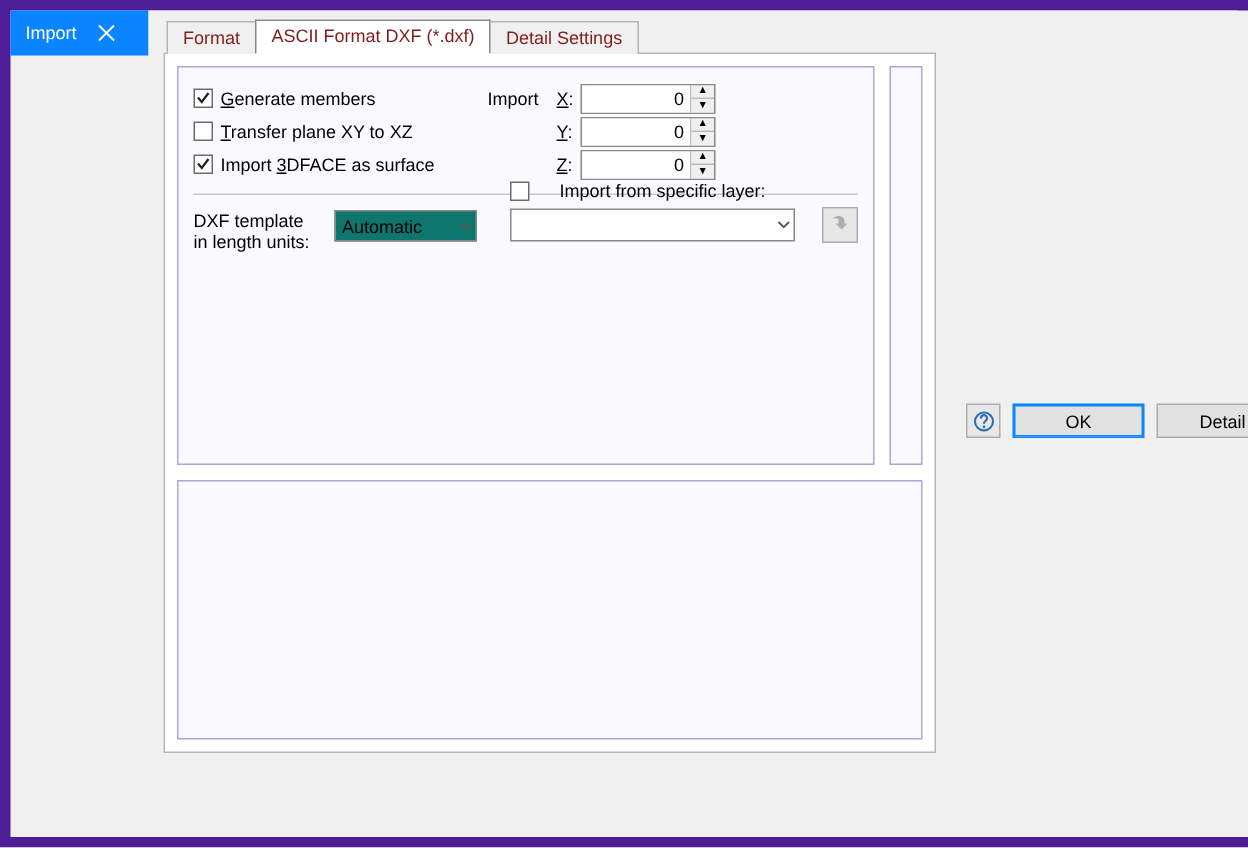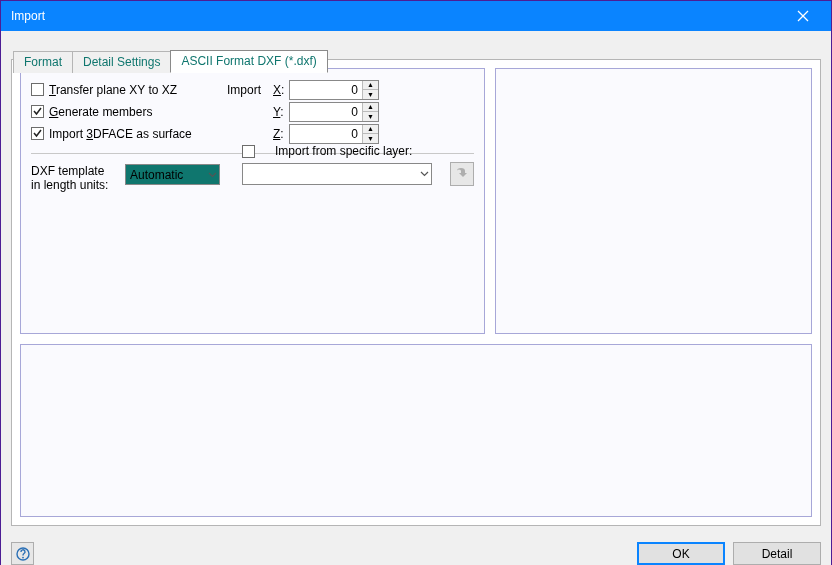--- a/index.html
+++ b/index.html
@@ -7,22 +7,22 @@
     margin: 0; padding: 0;
     width: 832px; height: 565px;
     font-family: "Segoe UI", Tahoma, sans-serif;
     font-size: 12px;
     color: #000;
     background: #fff;
     overflow: hidden;
   }
   .window {
     width: 832px; height: 565px;
-    border: 1px solid #4c1d95;
-    display: flex; flex-direction: column;
+    border: 7px solid #4c1d95;
+    display: flex; flex-direction: row;
     background: #f0f0f0;
   }
   .titlebar {
     height: 30px;
     background: #0a84ff;
     background: linear-gradient(#0a84ff, #0a84ff);
     color: #fff;
     display: flex; align-items: center;
     padding: 0 8px 0 10px;
   }
@@ -47,23 +47,23 @@
     z-index: 2;
     padding-left: 2px;
   }
   .tab {
     border: 1px solid #b5b5b5;
     border-bottom: none;
     background: #f0f0f0;
     padding: 3px 10px 4px 10px;
     margin-right: 0px;
     font-size: 12px;
-    color: #0f766e;
+    color: #7f1d1d;
     position: relative;
-    top: 14px;
+    top: 1px;
     cursor: default;
   }
   .tab + .tab { margin-left: -1px; }
   .tab.active {
     background: #fff;
     border-color: #8a8a8a;
     border-bottom: 1px solid #fff;
     z-index: 3;
   }
   .page {
@@ -194,46 +194,46 @@
         <line x1="1" y1="1" x2="11" y2="11" stroke="#fff" stroke-width="1.2"></line>
         <line x1="11" y1="1" x2="1" y2="11" stroke="#fff" stroke-width="1.2"></line>
       </svg>
     </div>
   </div>
 
   <div class="body">
 
     <div class="tabstrip">
       <div class="tab"><span>Format</span></div>
+      <div class="tab active"><span>ASCII Format DXF (*.dxf)</span></div>
       <div class="tab"><span>Detail Settings</span></div>
-      <div class="tab active"><span>ASCII Format DXF (*.dxf)</span></div>
     </div>
 
     <div class="page">
 
       <div class="content-row">
 
         <div class="panel panel-left">
 
           <div class="innerpanel">
 
             <div class="col-a">
-              <div class="row">
-                <span class="chk">
-                  
-                </span>
-                <span class="lbl"><span class="u">T</span>ransfer plane XY to XZ</span>
-              </div>
               <div class="row">
                 <span class="chk checked">
                   <svg width="11" height="11" viewBox="0 0 11 11">
                       <polyline points="2,5 4.5,8 9,2" fill="none" stroke="#222" stroke-width="1.5"></polyline>
                     </svg>
                 </span>
                 <span class="lbl"><span class="u">G</span>enerate members</span>
+              </div>
+              <div class="row">
+                <span class="chk">
+                  
+                </span>
+                <span class="lbl"><span class="u">T</span>ransfer plane XY to XZ</span>
               </div>
               <div class="row">
                 <span class="chk checked">
                   <svg width="11" height="11" viewBox="0 0 11 11">
                       <polyline points="2,5 4.5,8 9,2" fill="none" stroke="#222" stroke-width="1.5"></polyline>
                     </svg>
                 </span>
                 <span class="lbl">Import <span class="u">3</span>DFACE as surface</span>
               </div>
             </div>

